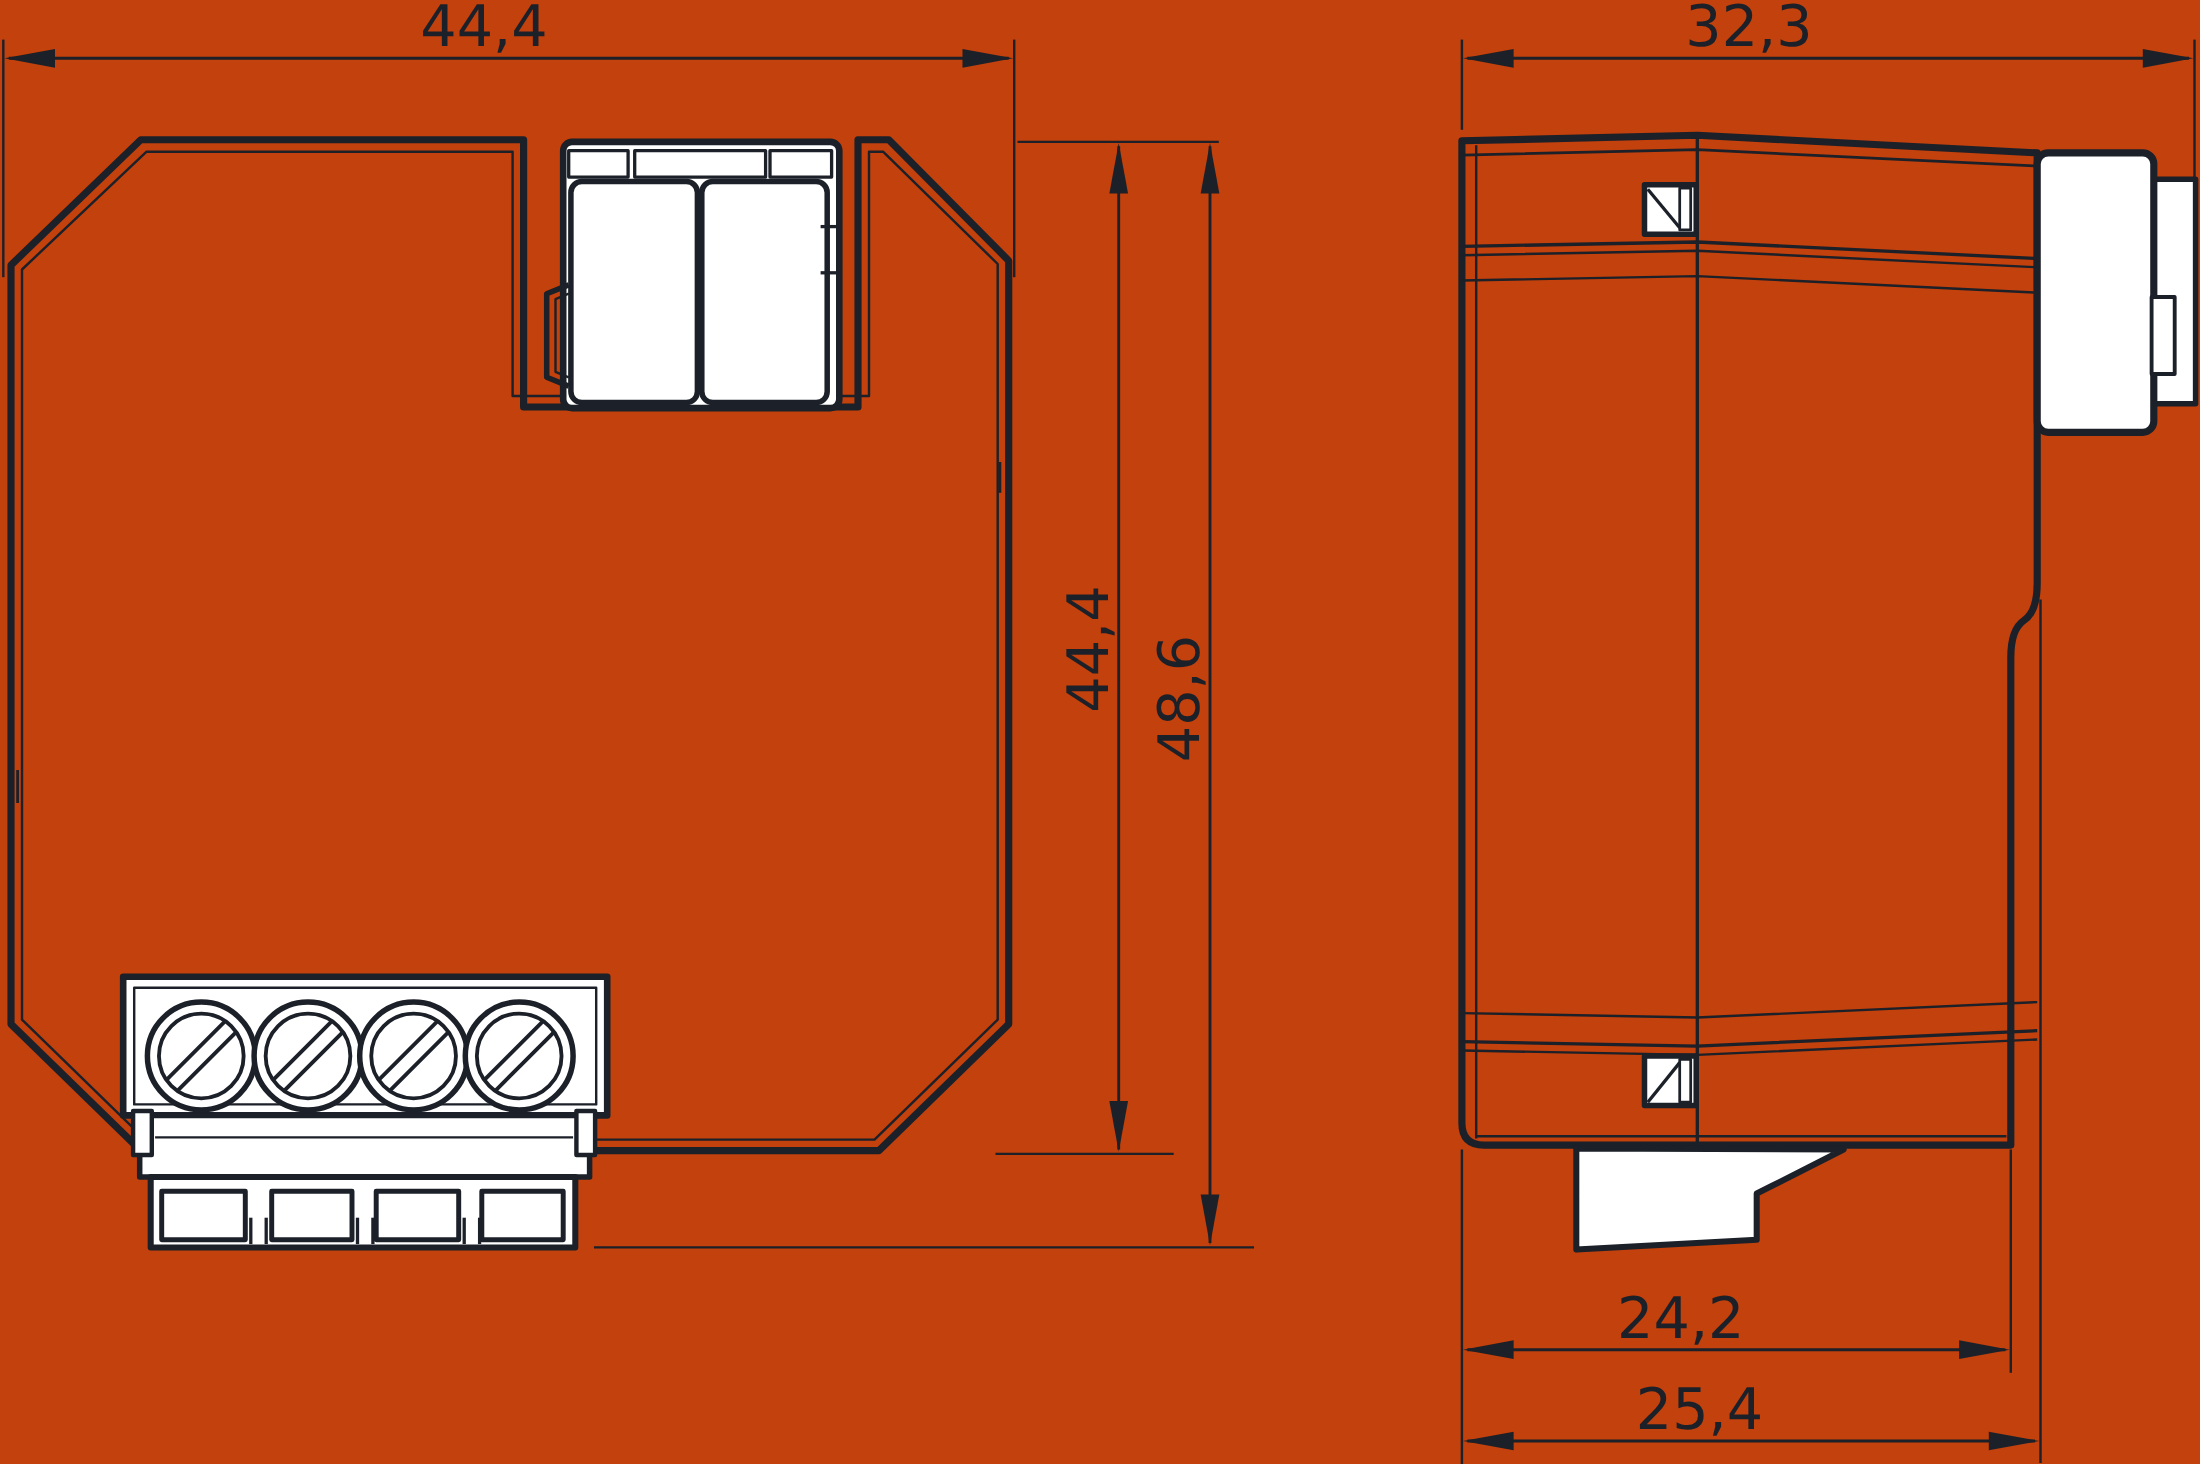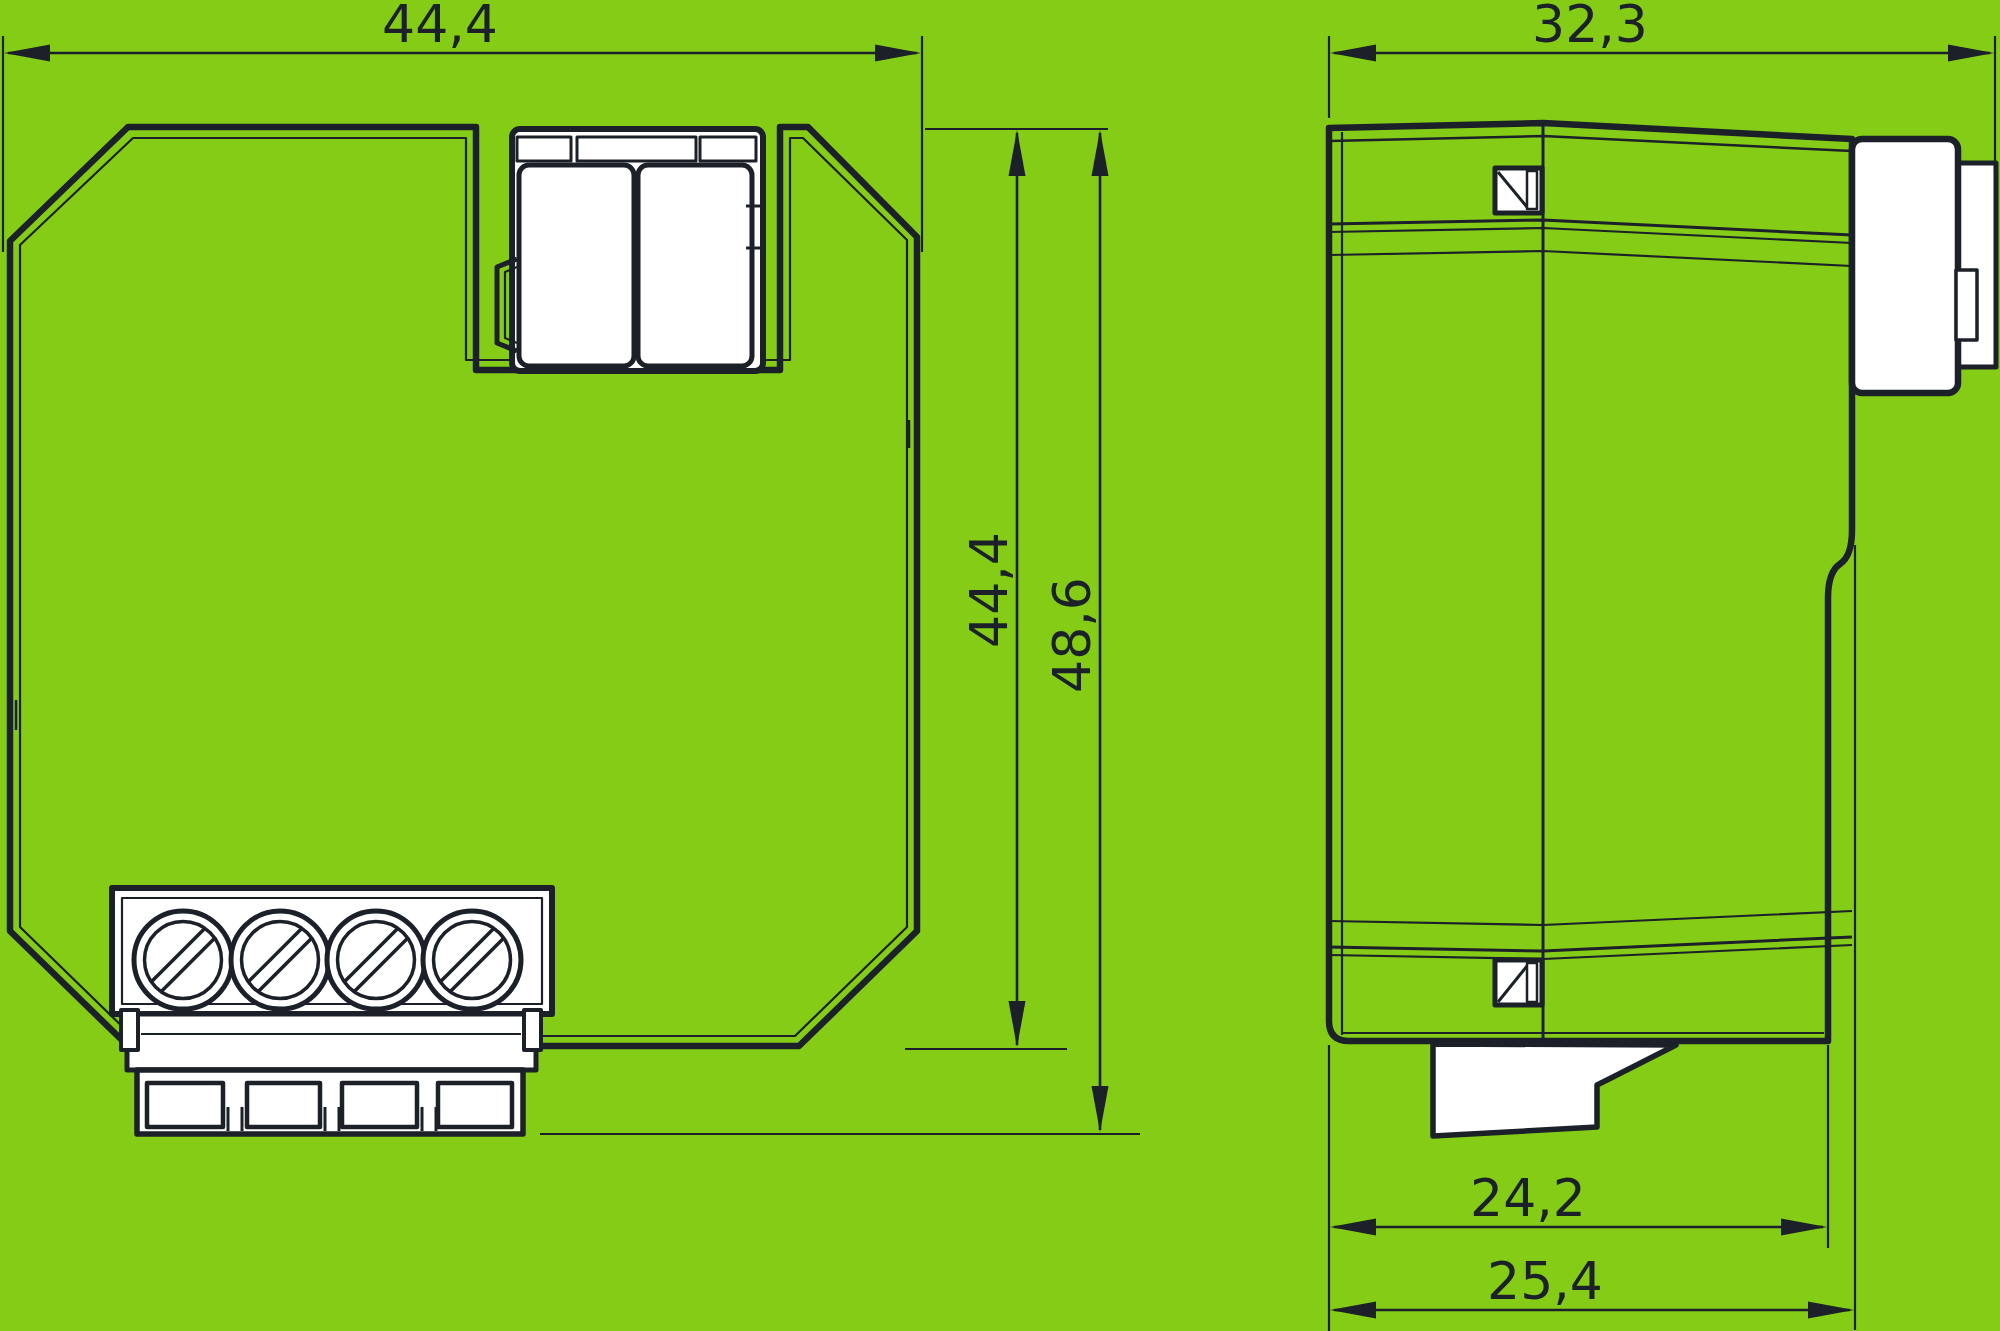--- a/index.html
+++ b/index.html
@@ -1,16 +1,16 @@
 <!DOCTYPE html>
 <html style="--line: #1c2028;"><head>
 <meta charset="utf-8">
 <style>
   html,body{margin:0;padding:0;background:#fff;}
-  #stage{position:relative;width:2000px;height:1331px;background:#84cc16;overflow:hidden;}
+  #stage{position:relative;width:2000px;height:1331px;background:#c2410c;overflow:hidden;}
   svg{display:block}
   .ln{stroke:var(--line,#1c2028);fill:none;stroke-linejoin:round;stroke-linecap:butt}
   .fw{fill:#ffffff}
   .w65{stroke-width:6.5}
   .w6{stroke-width:6}
   .w55{stroke-width:5.5}
   .w5{stroke-width:5}
   .w45{stroke-width:4.5}
   .w4{stroke-width:4}
   .w35{stroke-width:3.5}

